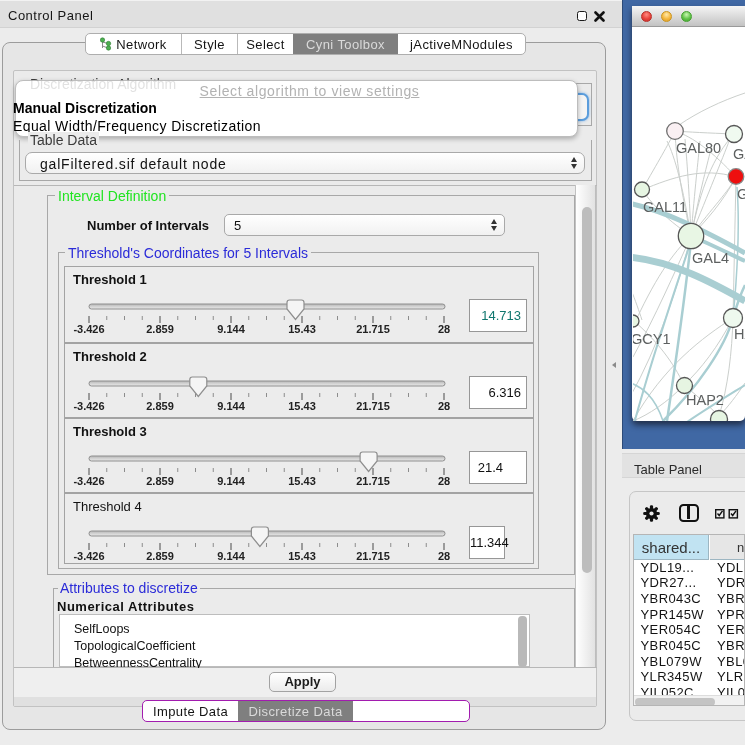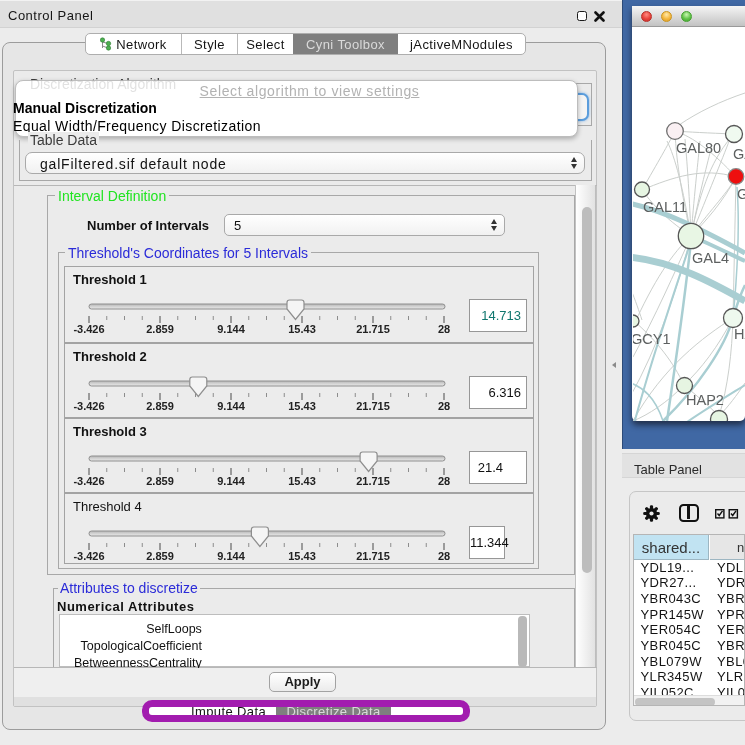--- a/index.html
+++ b/index.html
@@ -237,29 +237,29 @@
     <text x="238" y="67" font-size="11" font-weight="bold" fill="#222" text-anchor="middle" font-family="Liberation Sans, sans-serif">15.43</text>
     <text x="309" y="67" font-size="11" font-weight="bold" fill="#222" text-anchor="middle" font-family="Liberation Sans, sans-serif">21.715</text>
     <text x="380" y="67" font-size="11" font-weight="bold" fill="#222" text-anchor="middle" font-family="Liberation Sans, sans-serif">28</text>
   </svg>
 <div class="abs" style="left:469px;top:526px;width:36px;height:33px;background:#fff;border:1px solid #979797;font-size:13px;color:#111;text-align:right;line-height:31px;padding-right:5px;">11.344</div>
 
 <div class="abs" style="left:53px;top:588px;width:522px;height:79px;border:1px solid #a8a8a8;border-bottom:none;"></div>
 <div class="abs" style="left:58px;top:580px;font-size:14px;color:#2b2bd8;background:#ebebeb;padding:0 2px;">Attributes to discretize</div>
 <div class="abs" style="left:57px;top:599px;font-size:13px;letter-spacing:0.5px;font-weight:bold;color:#111;">Numerical Attributes</div>
 <div class="abs" style="left:59px;top:614px;width:471px;height:53px;background:#fff;border:1px solid #bdbdbd;">
-  <div class="abs" style="left:14px;top:6px;font-size:12.5px;color:#111;line-height:16.8px;text-align:right;">SelfLoops<br>TopologicalCoefficient<br>BetweennessCentrality</div>
+  <div class="abs" style="left:14px;top:6px;font-size:12.5px;color:#111;line-height:16.8px;">SelfLoops<br>TopologicalCoefficient<br>BetweennessCentrality</div>
   <div class="abs" style="right:2px;top:1px;width:9px;height:51px;background:#b9b9b9;border-radius:4px;"></div>
 </div>
 
 <div class="abs" style="left:14px;top:668px;width:582px;height:29px;background:#efefef;"></div>
 <div class="abs" style="left:14px;top:697px;width:582px;height:9px;background:#e0e0e0;"></div>
 <div class="abs" style="left:269px;top:672px;width:67px;height:20px;background:linear-gradient(#ffffff,#ebebeb);border:1px solid #a2a2a2;border-radius:5px;text-align:center;font-size:13px;font-weight:bold;color:#1c1c1c;line-height:18px;">Apply</div>
 
-<div class="abs" style="left:142px;top:700px;width:328px;height:22px;background:#fff;border:7px solid #a21caf;border-radius:10px;overflow:hidden;display:flex;font-size:13px;letter-spacing:0.4px;color:#141414;padding-left:32px;">
+<div class="abs" style="left:142px;top:700px;width:328px;height:22px;background:#fff;border:1px solid #a21caf;border-radius:5px;overflow:hidden;display:flex;font-size:13px;letter-spacing:0.4px;color:#141414;">
   <div style="width:95px;display:flex;align-items:center;justify-content:center;">Impute Data</div>
   <div style="width:115px;display:flex;align-items:center;justify-content:center;background:#7f7f7f;color:#dadada;">Discretize Data</div>
 </div>
 
 <div class="abs" style="left:612px;top:362px;width:0;height:0;border-top:3px solid transparent;border-bottom:3px solid transparent;border-right:4px solid #8a8a8a;"></div>
 
 <div class="abs" style="left:622px;top:0;width:123px;height:449px;background:#4068a4;border-left:1px solid #2c4a78;"></div>
 
 <div class="abs" style="left:632px;top:6px;width:113px;height:415px;background:#fff;border-radius:0 0 5px 5px;box-shadow:0 4px 6px rgba(15,15,25,0.65);"></div>
 <div class="abs" style="left:632px;top:6px;width:113px;height:21px;background:linear-gradient(#f5f5f5,#c3c3c3);border-bottom:1px solid #9a9a9a;">

